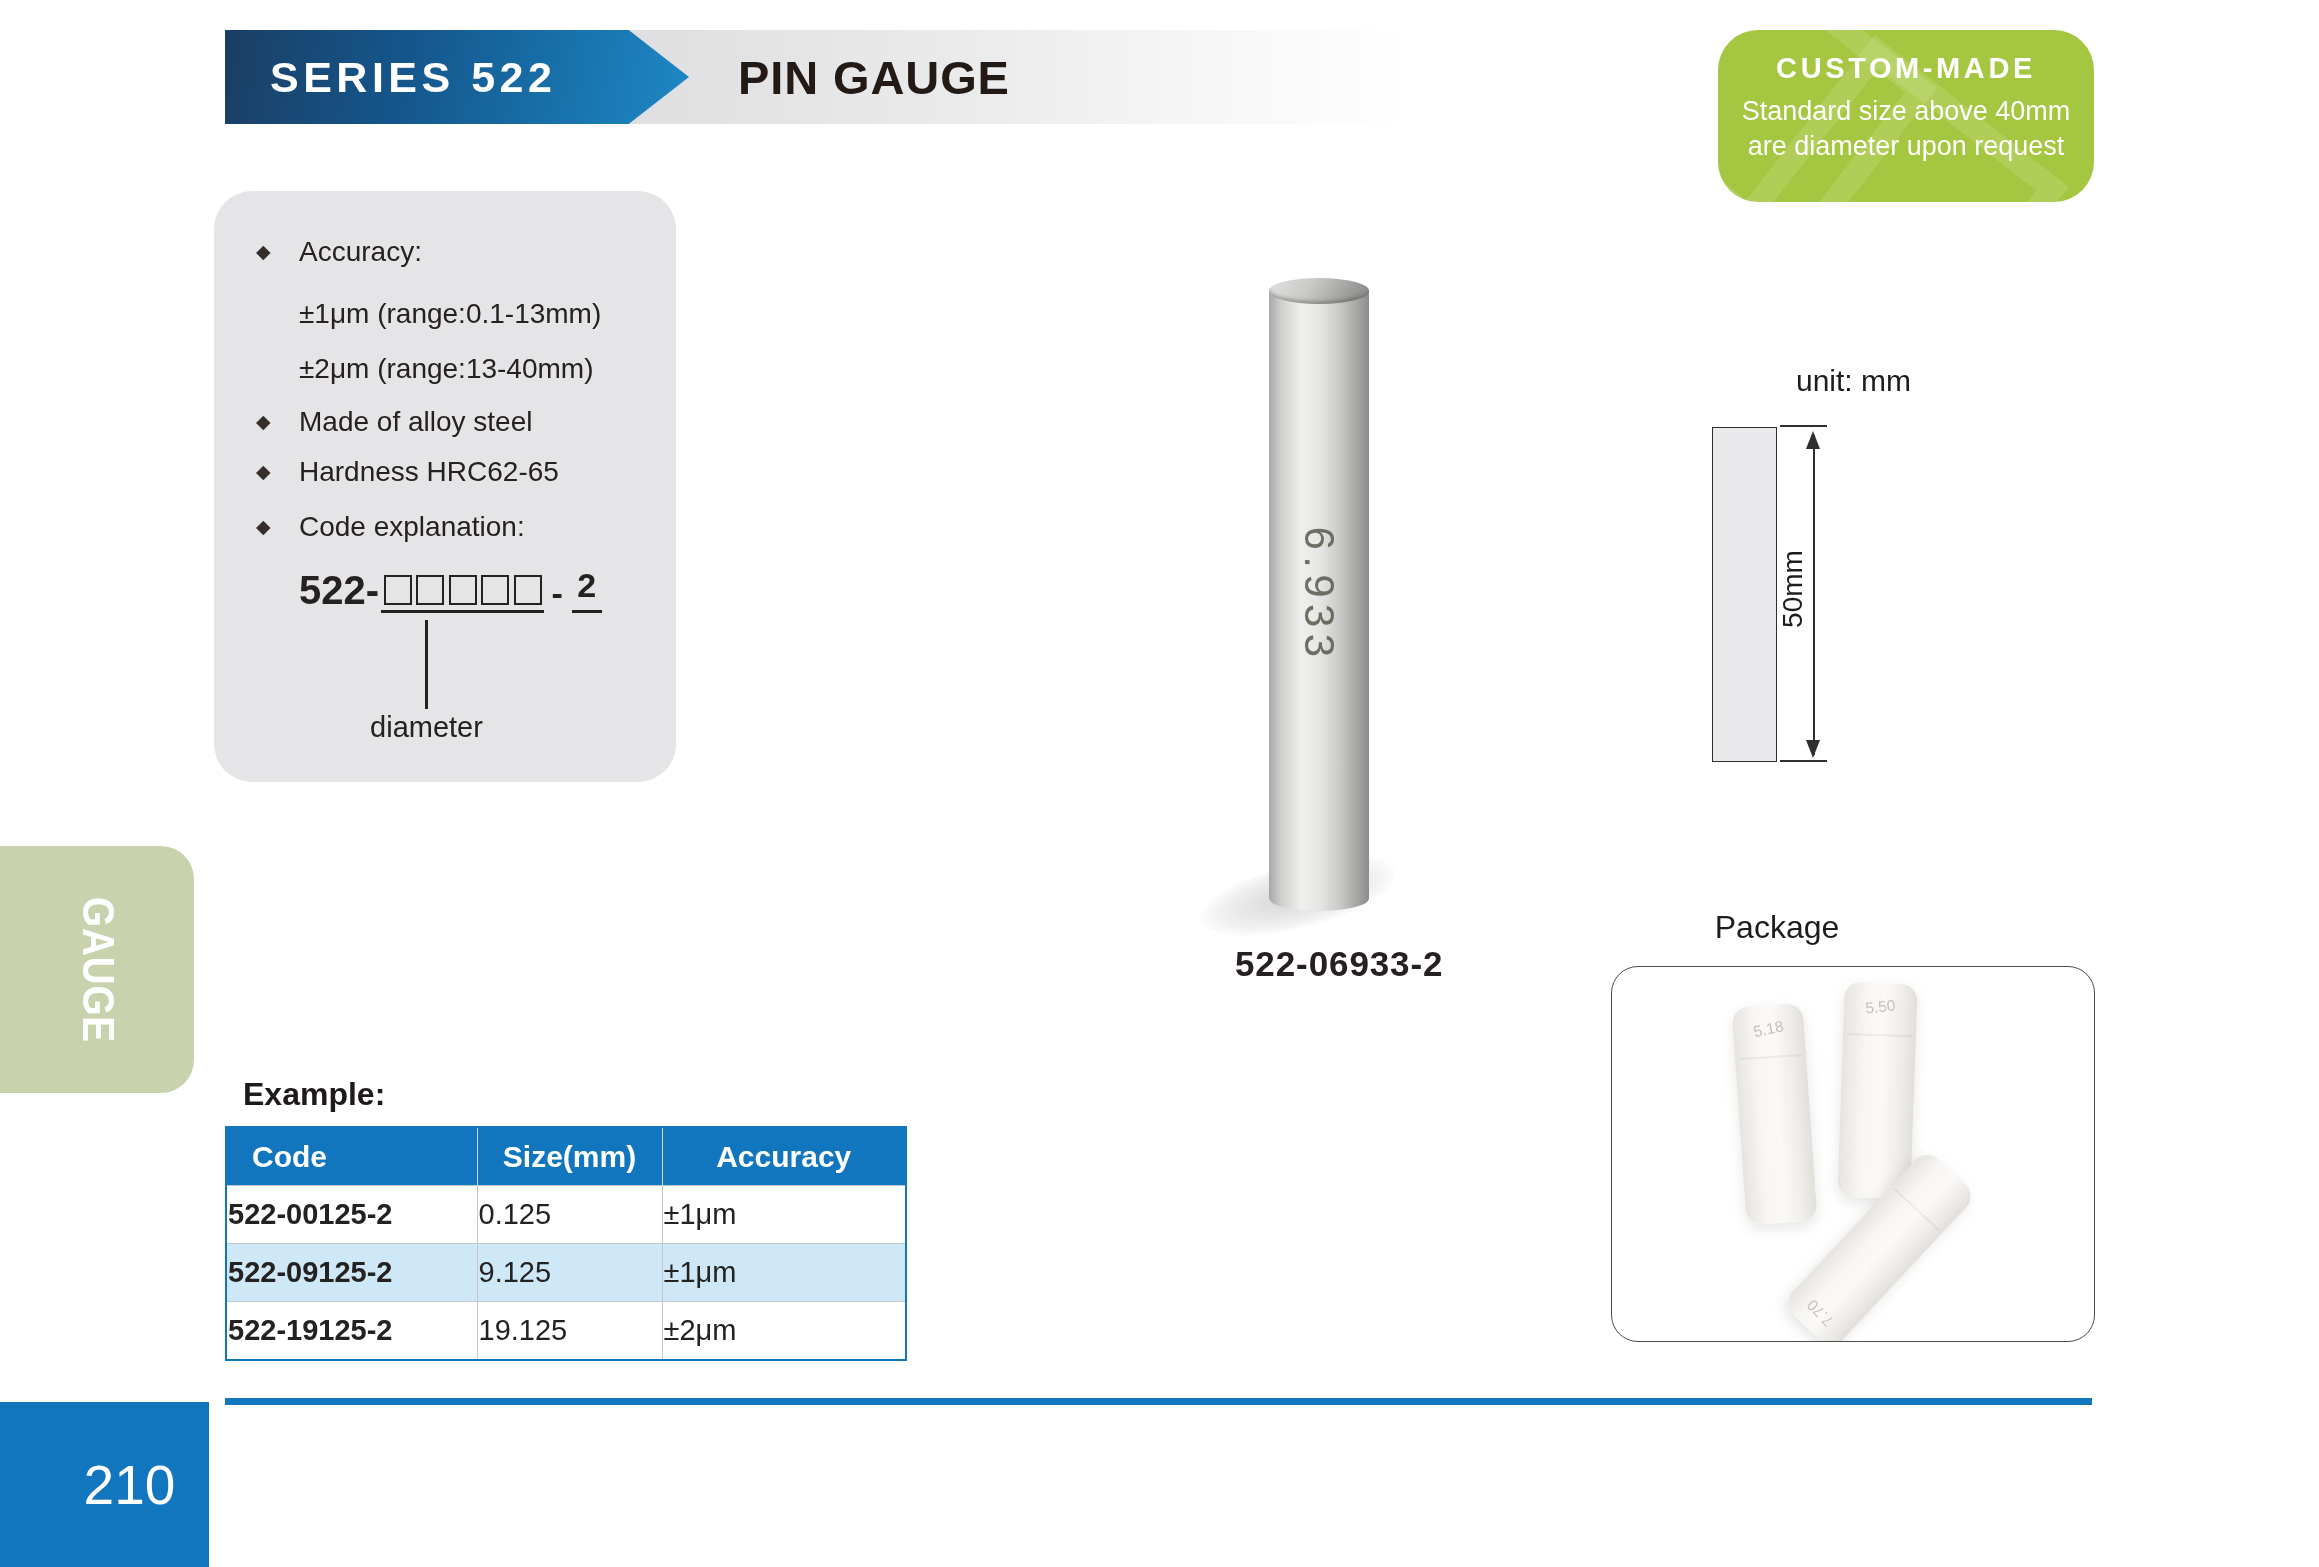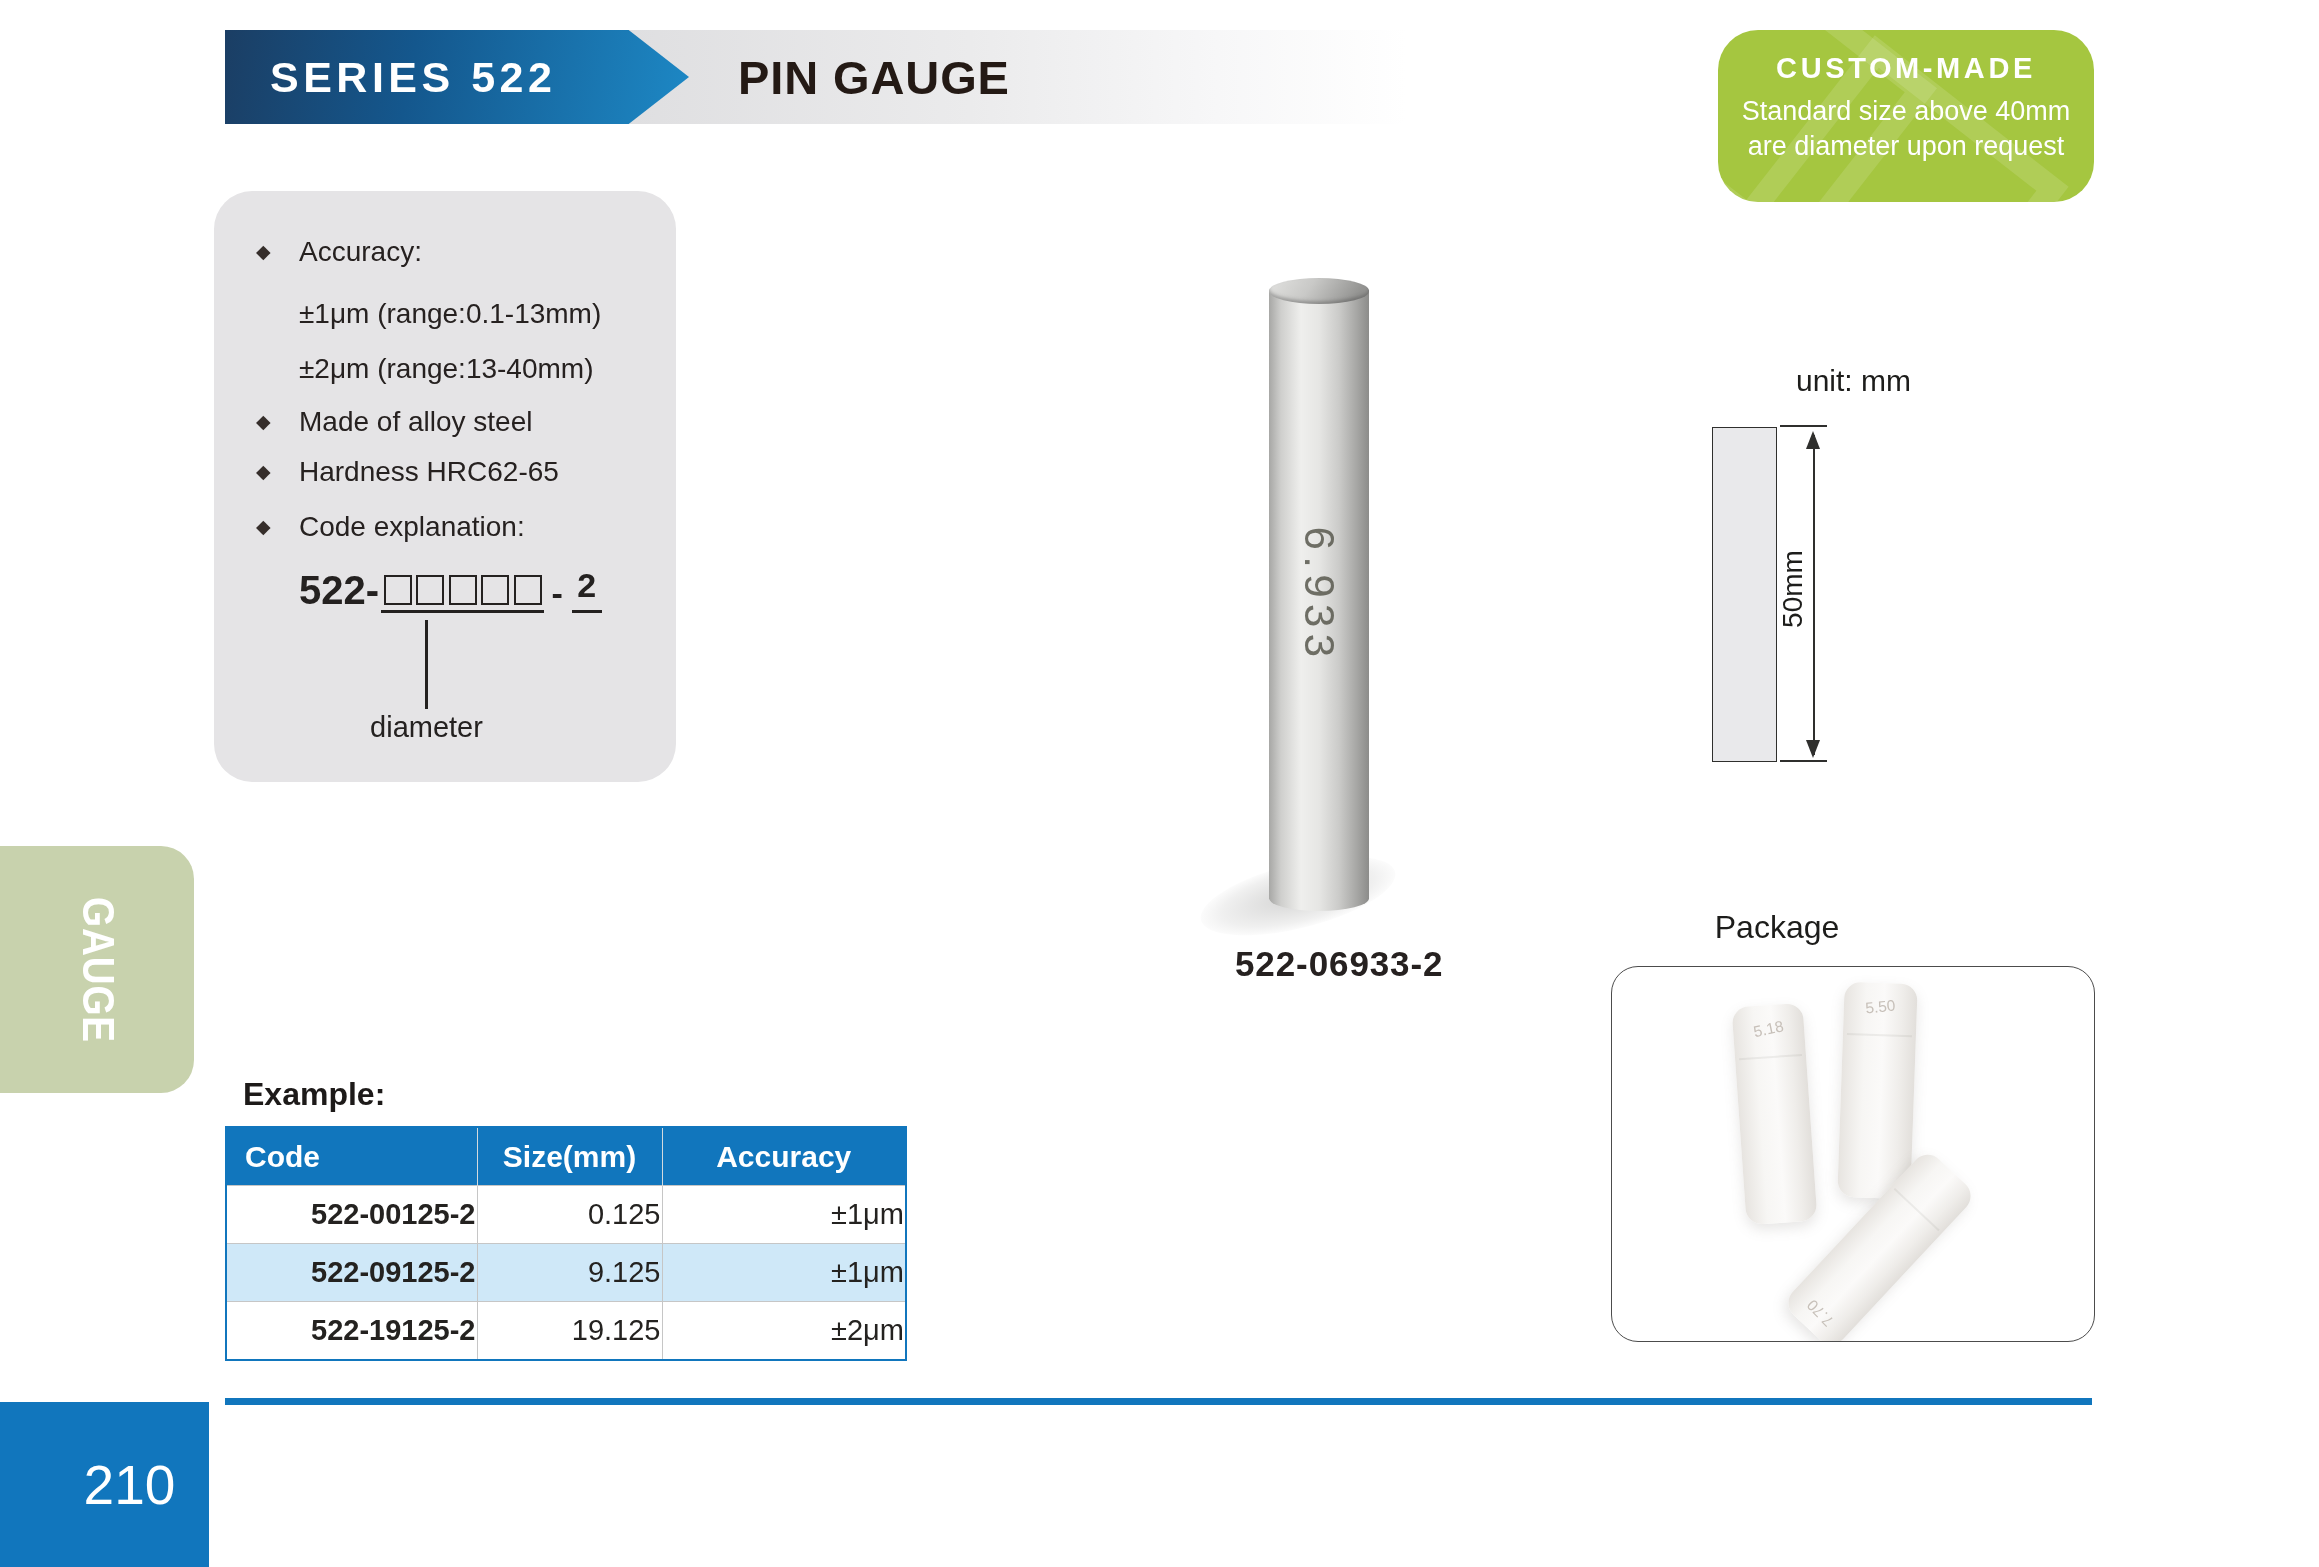--- a/index.html
+++ b/index.html
@@ -124,23 +124,23 @@
   .example-heading{left:243px;top:1076px;font-size:32px;font-weight:bold;color:#1d1a19;}
   table.example{
     position:absolute;left:225px;top:1126px;border-collapse:collapse;
     border:2.7px solid #1176bd;table-layout:fixed;
   }
   table.example th{
     background:#1176bd;color:#ffffff;font-size:30px;font-weight:bold;height:55px;
     border-right:1.8px solid #d3dade;
   }
   table.example th:last-child{border-right:none;}
-  table.example th.col-code{text-align:left;padding-left:18px;}
+  table.example th.col-code{text-align:left;padding-left:25px;}
   table.example td{
-    height:55px;text-align:right;font-size:29px;color:#242220;
+    height:55px;text-align:left;font-size:29px;color:#242220;
     border:1.8px solid #c6c6c6;background:#ffffff;
   }
   table.example tr.alt td{background:#cfe8f8;}
   table.example td.code-cell{font-weight:bold;}
 
   
   .gauge-tab{
     left:0;top:846px;width:194px;height:247px;background:#c8d2ad;
     border-radius:0 33px 33px 0;display:flex;align-items:center;justify-content:center;
   }

